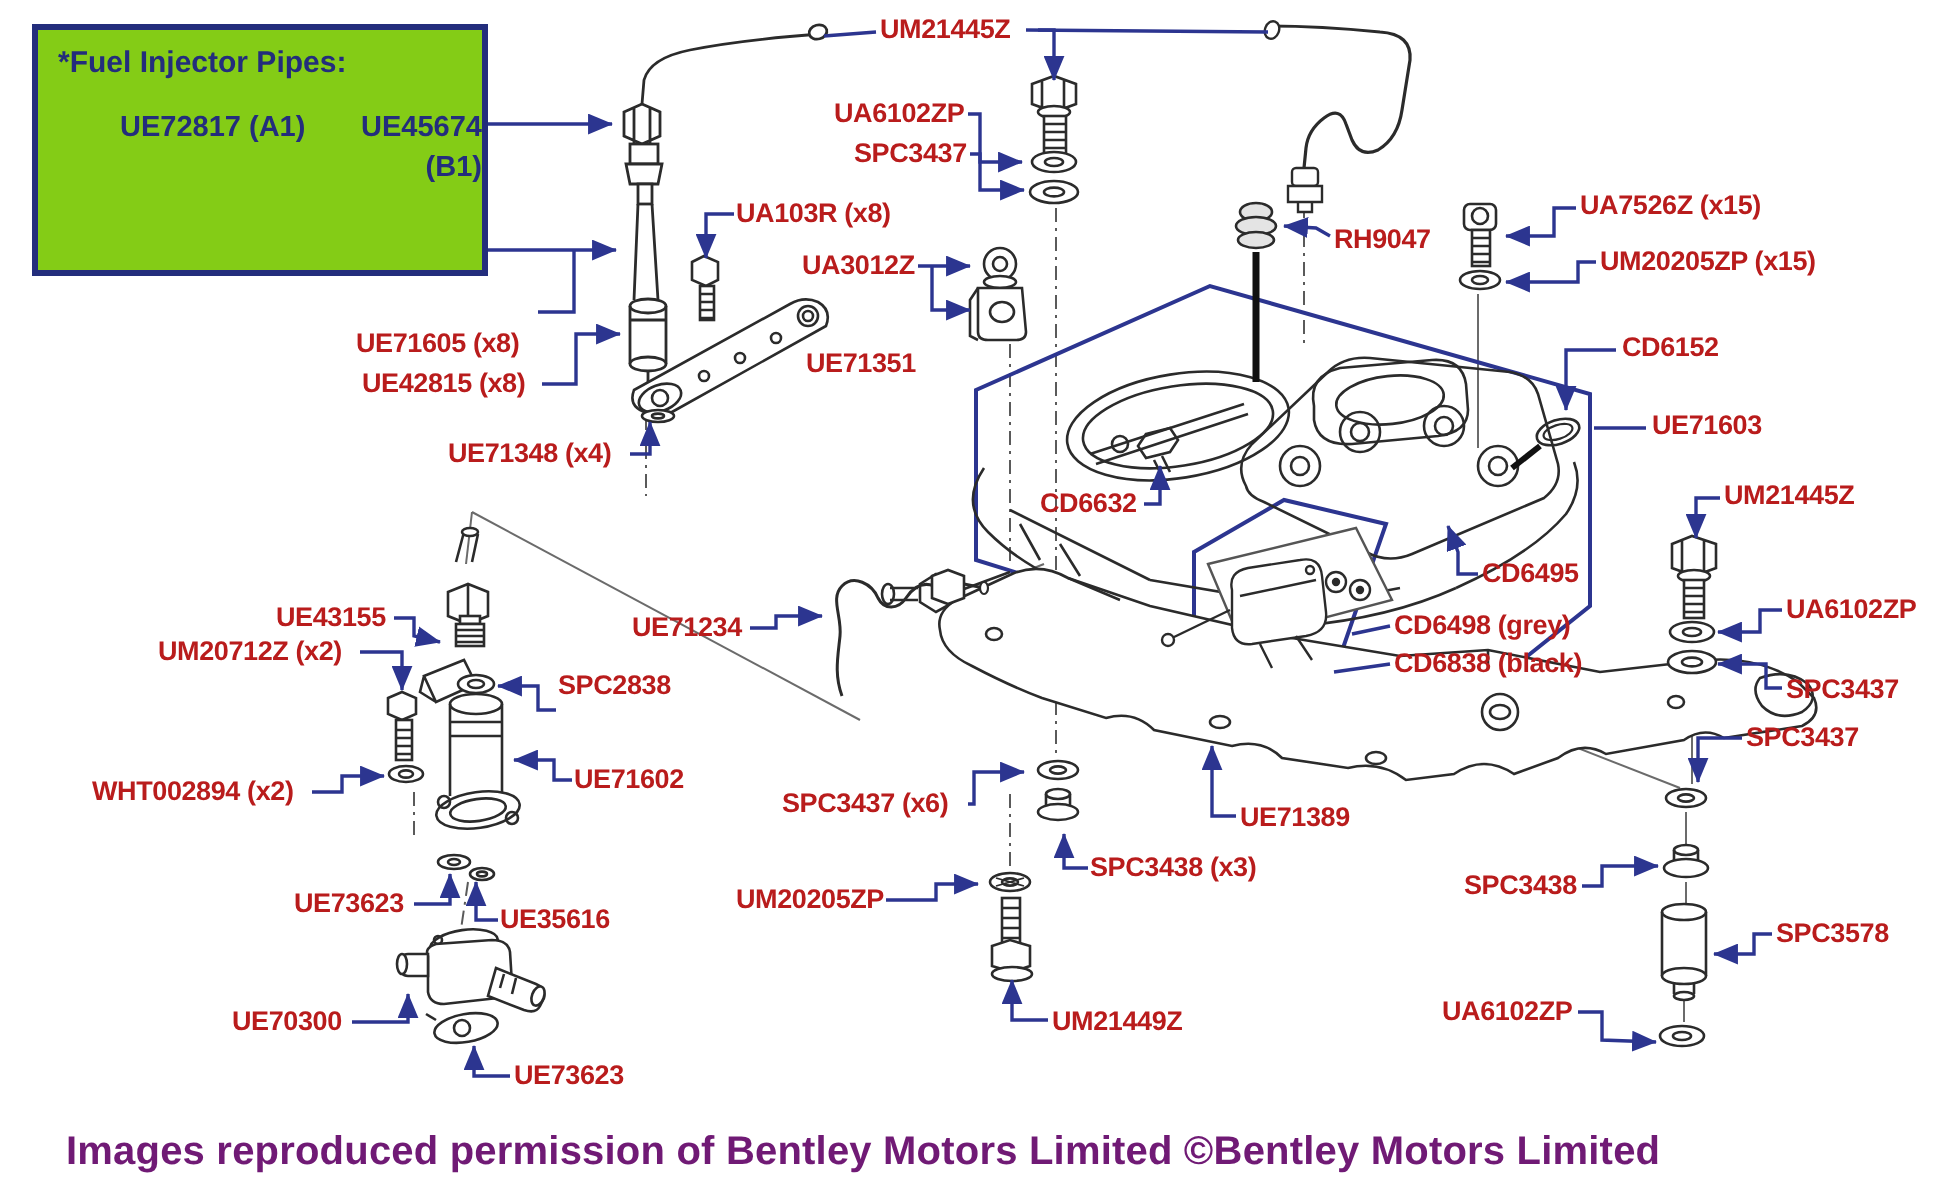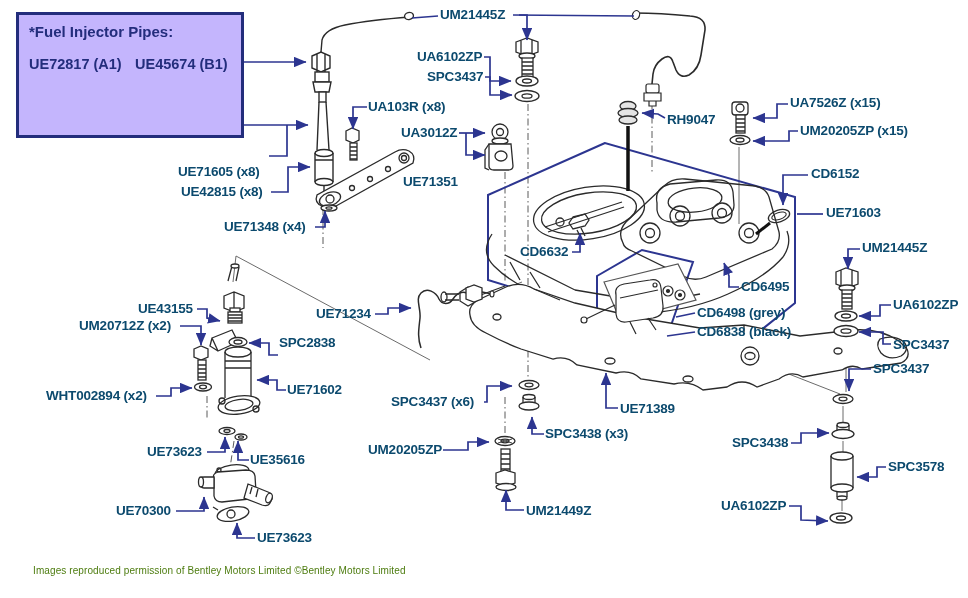--- a/index.html
+++ b/index.html
@@ -1,28 +1,28 @@
 <!DOCTYPE html>
 <html><head>
 <meta charset="utf-8">
 <style>
   html,body{margin:0;padding:0;background:#ffffff;}
   #stage{position:relative;width:968px;height:598px;background:#ffffff;overflow:hidden;
          font-family:"Liberation Sans", sans-serif;}
   #artwork{position:absolute;left:0;top:0;}
   .lbl{position:absolute;white-space:nowrap;font-weight:bold;font-size:13.5px;
-       color:#0c4a6e;letter-spacing:-0.2px;line-height:14px;}
+       color:#b91c1c;letter-spacing:-0.2px;line-height:14px;}
   #legend-box{position:absolute;left:16px;top:12px;width:212px;height:112px;
-      border:3px solid #232d7c;padding:8px 0 0 10px;background:#c4b5fd;}
+      border:3px solid #232d7c;padding:8px 0 0 10px;background:#84cc16;}
   #legend-title{font-weight:bold;font-size:15px;color:#232d7c;margin-bottom:14px;}
   .legend-row{display:flex;font-weight:bold;font-size:14.5px;color:#232d7c;line-height:20px;}
-  .legend-cell-a{width:106px;}
-  .legend-cell-b{width:100px;}
-  #caption{position:absolute;left:33px;top:565px;font-size:10px;color:#4d7c0f;
-           font-weight:normal;letter-spacing:0.1px;}
+  .legend-cell-a{width:106px;margin-left:31px;}
+  .legend-cell-b{width:100px;text-align:right;}
+  #caption{position:absolute;left:33px;top:565px;font-size:20px;color:#701a75;
+           font-weight:bold;letter-spacing:0.1px;}
 </style>
 </head>
 <body>
 
 <div id="stage">
 
   <svg id="artwork" width="968" height="598" viewBox="0 0 968 598">
     <defs>
       <marker id="arr" viewBox="0 0 12 10" refX="11.5" refY="5" markerWidth="12.5" markerHeight="10.5" orient="auto" markerUnits="userSpaceOnUse">
         <path d="M0,0 L12,5 L0,10 Z" fill="#2c3590"></path>

